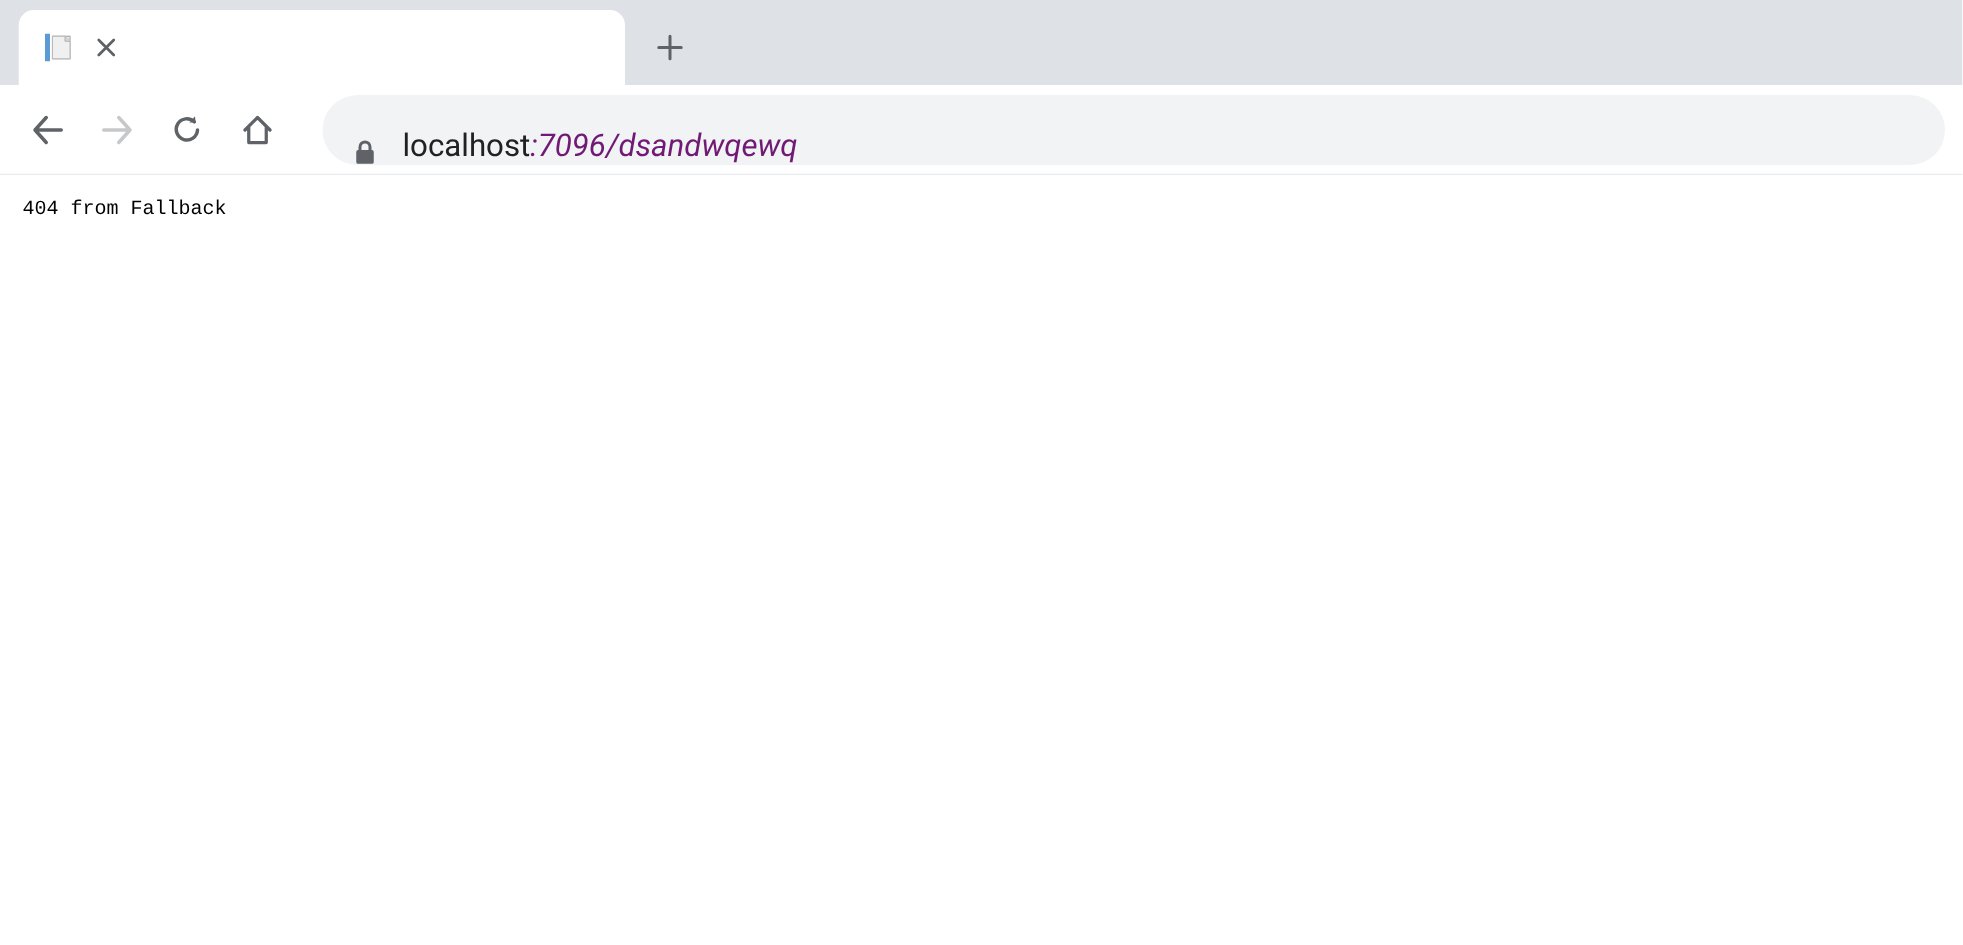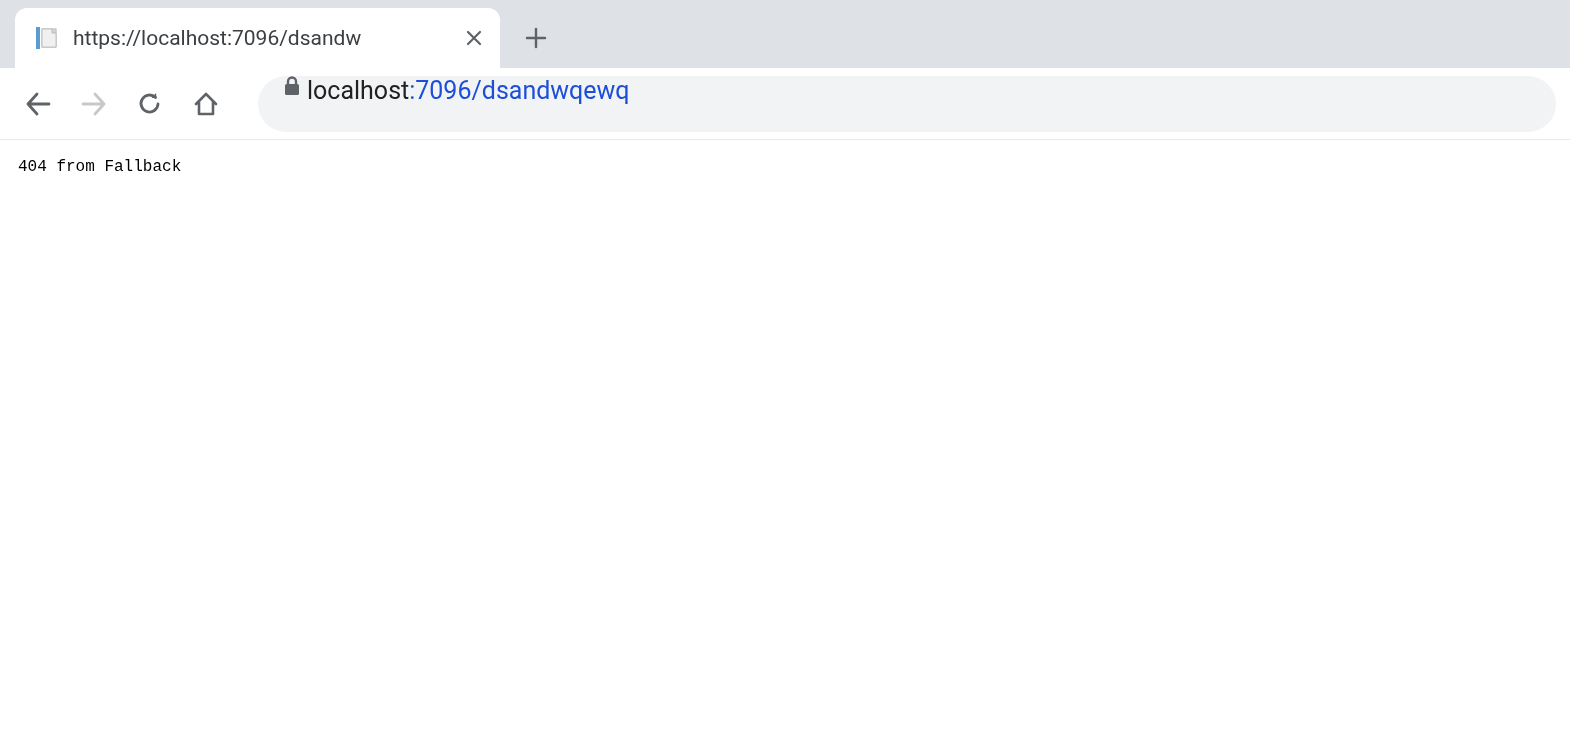--- a/index.html
+++ b/index.html
@@ -97,45 +97,46 @@
     .nav-button.disabled {
       opacity: 0.35;
       cursor: default;
     }
     .address-bar {
       flex: 1;
       height: 56px;
       background: #f1f3f4;
       border-radius: 28px;
       display: flex;
-      align-items: flex-start;
+      align-items: flex-end;
       padding: 0 24px;
       margin-left: 20px;
-      gap: 5px;
+      gap: 20px;
     }
     .lock-icon {
       width: 20px;
       height: 20px;
       flex-shrink: 0;
       display: flex;
       align-items: center;
       justify-content: center;
     }
     .url-text {
       font-size: 25px;
       color: #202124;
       display: flex;
       align-items: baseline;
       white-space: nowrap;
     }
     .url-host {
       color: #202124;
     }
     .url-path {
-      color: #1d4ed8;
+      color: #701a75;
+      font-style: italic;
     }
     .content {
       padding: 18px 18px;
     }
     .body-text {
       font-family: "Courier New", Courier, monospace;
       font-size: 16px;
       color: #000000;
     }
   </style>
@@ -145,21 +146,20 @@
 <div class="tab-strip">
   <div class="tab">
     <span class="tab-favicon">
       <svg width="26" height="26" viewBox="0 0 26 26">
         <rect x="2" y="2" width="4" height="22" fill="#5b9bd5"></rect>
         <rect x="8" y="4" width="14" height="18" fill="#e8e8e8" stroke="#b0b0b0" stroke-width="1"></rect>
         <path d="M 8 4 L 18 4 L 22 8 L 22 22 L 8 22 Z" fill="#f0f0f0" stroke="#b8b8b8" stroke-width="0.8"></path>
         <path d="M 18 4 L 18 8 L 22 8" fill="#d8d8d8" stroke="#b0b0b0" stroke-width="0.8"></path>
       </svg>
     </span>
-    <span class="tab-title">https://localhost:7096/dsandw</span>
     <span class="tab-close">
       <svg width="18" height="18" viewBox="0 0 18 18">
         <path d="M 3 3 L 15 15 M 15 3 L 3 15" stroke="#5f6368" stroke-width="2.2" stroke-linecap="round"></path>
       </svg>
     </span>
   </div>
   <div class="new-tab-button">
     <svg width="22" height="22" viewBox="0 0 22 22">
       <path d="M 11 2 L 11 20 M 2 11 L 20 11" stroke="#5f6368" stroke-width="2.4" stroke-linecap="round"></path>
     </svg>

